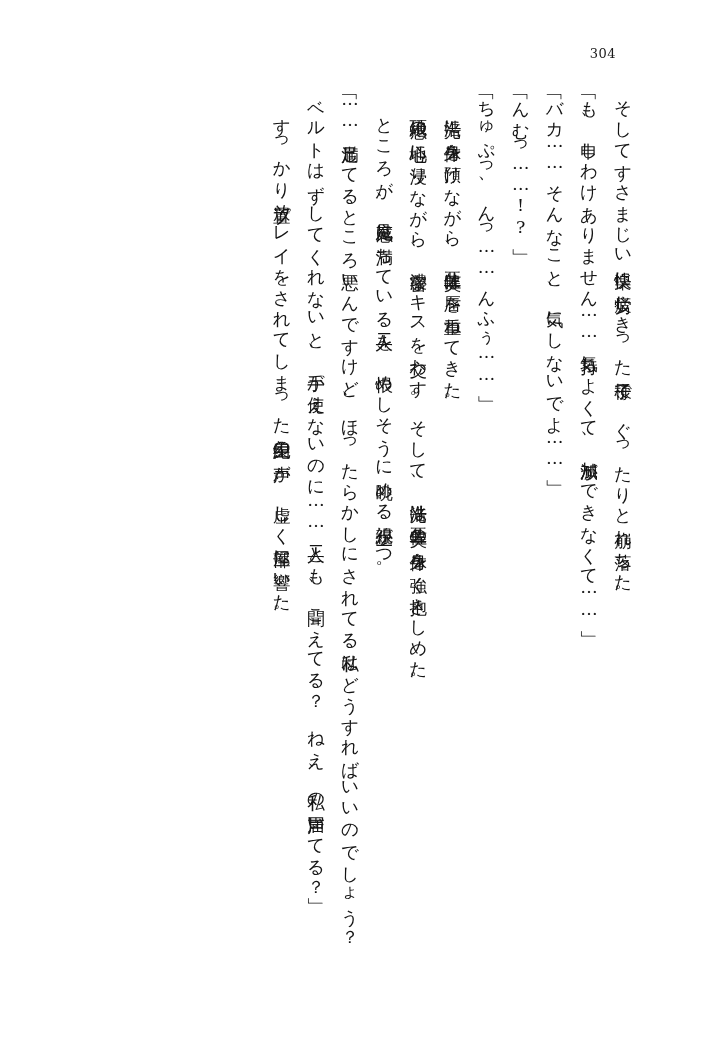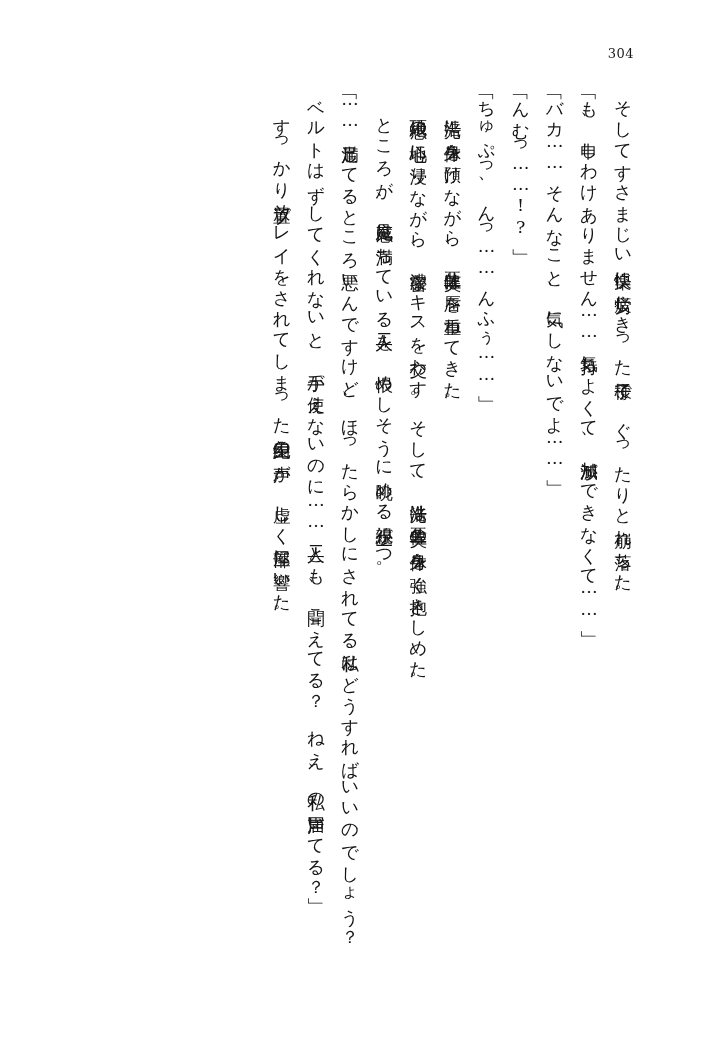--- a/index.html
+++ b/index.html
@@ -16,21 +16,21 @@
   }
   #page {
     position: relative;
     width: 712px;
     height: 1050px;
     background: #ffffff;
   }
   #page-number {
     position: absolute;
     top: 46px;
-    right: 78px;
+    right: 96px;
     font-size: 13px;
     letter-spacing: 0.5px;
     color: #1a1a1a;
     font-family: "DejaVu Serif", "Liberation Serif", serif;
   }
   
   #body-text {
     position: absolute;
     top: 88px;
     right: 72px;

